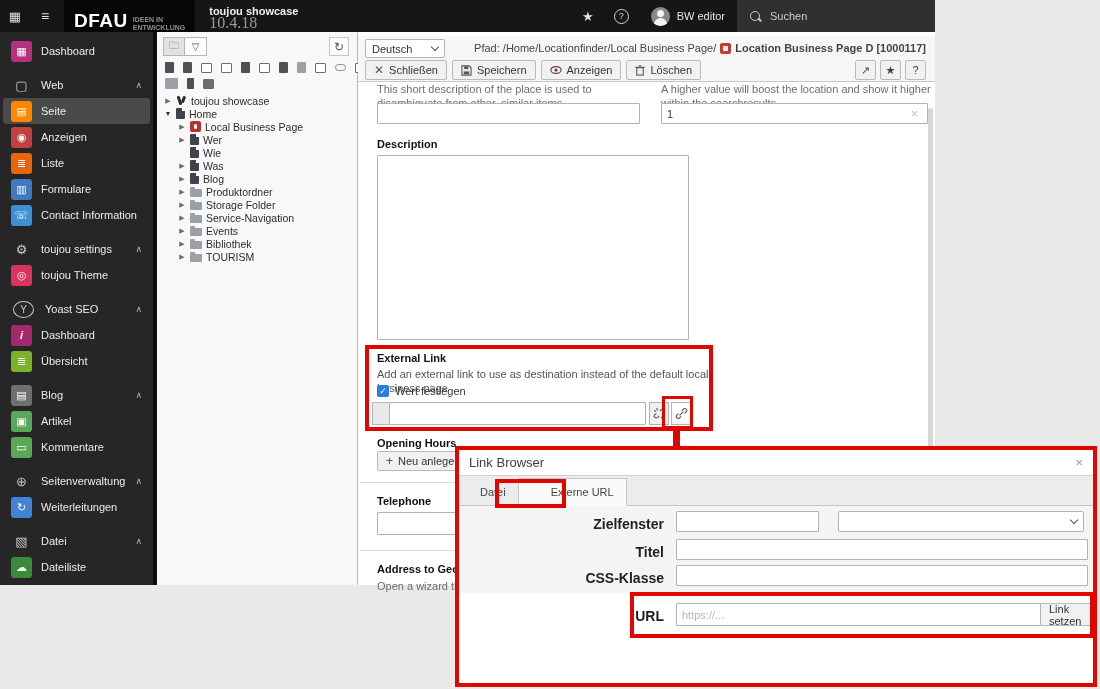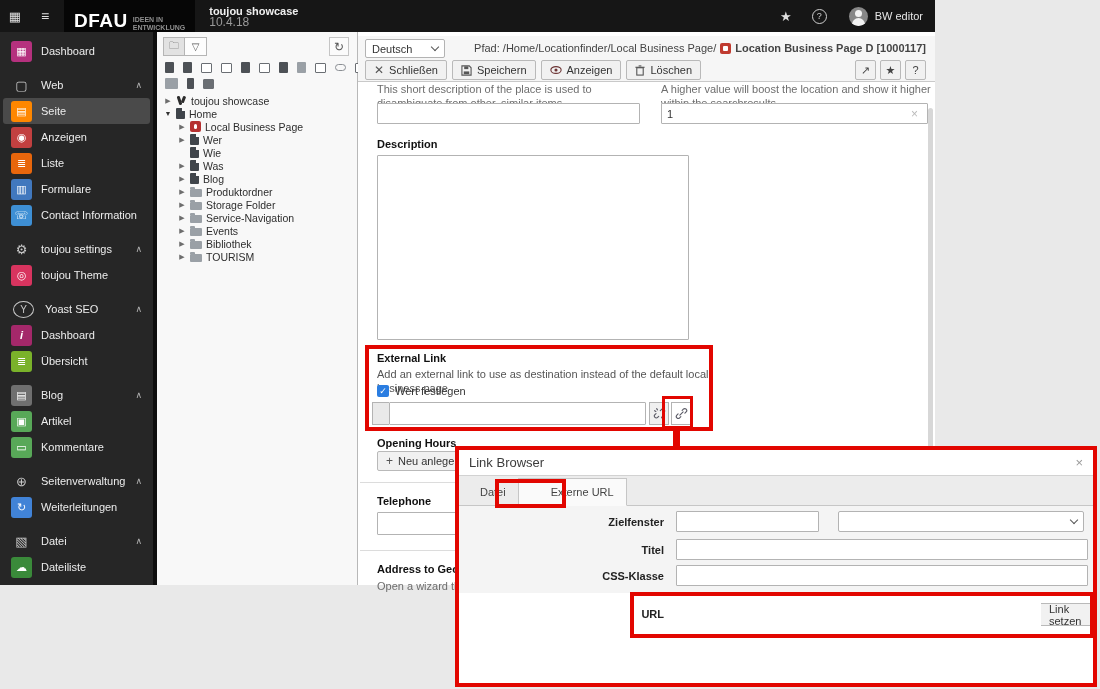--- a/index.html
+++ b/index.html
@@ -10,21 +10,21 @@
   
   .topbar { position:absolute; left:0; top:0; width:935px; height:32px; background:#161616;
             display:flex; align-items:center; }
   .tb-ic { width:30px; height:32px; display:flex; align-items:center; justify-content:center;
            color:#dedede; font-size:14px; cursor:pointer; }
   .tb-logo { height:32px; background:#060606; display:flex; align-items:flex-end; padding:0 10px; gap:5px; margin-left:4px;}
   .tb-logo-main { color:#fff; font-size:19px; font-weight:bold; letter-spacing:.5px; }
   .tb-logo-sub { color:#8f8f8f; font-size:7px; font-weight:bold; line-height:8px; text-transform:uppercase; }
   .tb-title { margin-left:14px; }
   .tb-title .t1 { color:#f0f0f0; font-size:11px; font-weight:bold; line-height:12px;}
-  .tb-title .t2 { color:#9a9a9a; font-size:12px; line-height:11px;}
+  .tb-title .t2 { color:#9a9a9a; font-size:16px; line-height:11px;font-family:Liberation Serif, serif;}
   .tb-right { margin-left:auto; display:flex; align-items:center; height:32px; }
   .tb-star { color:#e0e0e0; font-size:13px; padding:0 10px; }
   .tb-help { width:15px; height:15px; border:1px solid #cfcfcf; border-radius:50%; color:#cfcfcf;
              font-size:9px; display:flex; align-items:center; justify-content:center; margin:0 10px; }
   .tb-user { display:flex; align-items:center; gap:7px; padding:0 12px; color:#e6e6e6; font-size:11px; }
   .avatar { width:19px; height:19px; border-radius:50%; background:#888; position:relative; overflow:hidden;}
   .avatar::before { content:""; position:absolute; left:6px; top:3px; width:7px; height:7px; border-radius:50%; background:#f3f3f3;}
   .avatar::after  { content:""; position:absolute; left:3px; top:11px; width:13px; height:9px; border-radius:7px 7px 0 0; background:#f3f3f3;}
   .tb-search { height:32px; width:198px; background:#303030; display:flex; align-items:center; gap:8px;
                padding:0 12px; color:#cdcdcd; font-size:11px; }
@@ -115,21 +115,21 @@
   .modal { position:absolute; left:455px; top:446px; width:642px; height:241px; background:#fff;
            border:4px solid #e20600; z-index:10; }
   .m-title { position:absolute; left:0; top:0; right:0; height:26px; background:#fff; border-bottom:1px solid #d2d2d2;
              display:flex; align-items:center; padding:0 10px; font-size:13px; color:#3c3c3c; }
   .m-close { margin-left:auto; color:#9a9a9a; font-size:13px; cursor:pointer; }
   .m-tabs { position:absolute; left:0; top:26px; right:0; height:30px; background:#ececec; border-bottom:1px solid #c6c6c6;
             display:flex; align-items:flex-end; padding-left:9px; font-size:11px; }
   .m-tab { padding:7px 12px; color:#444; cursor:pointer; }
   .m-tab.active { background:#fafafa; border:1px solid #c6c6c6; border-bottom:1px solid #fafafa; margin-bottom:-1px;padding-left:32px; }
   .m-gray { position:absolute; left:0; top:56px; right:0; height:87px; background:#f4f4f4; }
-  .m-lbl { position:absolute; font-size:11px; font-weight:bold; color:#222; text-align:right; width:100px; }
+  .m-lbl { position:absolute; font-size:14px; font-weight:bold; color:#222; text-align:right; width:100px; }
 
   
   .ann { position:absolute; border:4px solid #e20600; z-index:20; pointer-events:none; }
   .ann3 { border-width:3px; }
   .conn { position:absolute; background:#e20600; z-index:20; pointer-events:none; }
 </style>
 </head>
 <body>
 
 <div id="app">
@@ -146,20 +146,24 @@
     <div class="tb-title">
       <div class="t1">toujou showcase</div>
       <div class="t2">10.4.18</div>
     </div>
     <div class="tb-right">
       <span class="tb-star">★</span>
       <span class="tb-help">?</span>
       <span class="tb-user">
         <span class="avatar"></span>
         <span>BW editor</span>
+      </span>
+      <span class="tb-search">
+        <span class="mag"></span>
+        <span>Suchen</span>
       </span>
     </div>
   </div>
 
   <div class="sidebar">
     <div class="sb-item">
         <span class="sb-ic" style="background: rgb(181, 49, 126);">▦</span>
         <span>Dashboard</span>
       </div>
     <div class="sb-item gap">
@@ -448,20 +452,21 @@
         <span class="chev"></span>
       </div>
 
     <span class="m-lbl" style="left:105px; top:94px;">Titel</span>
     <input class="inp" style="position: absolute; left: 217px; top: 89px; width: 412px;">
 
     <span class="m-lbl" style="left:105px; top:120px;">CSS-Klasse</span>
     <input class="inp" style="position: absolute; left: 217px; top: 115px; width: 412px;">
 
     <span class="m-lbl" style="left:105px; top:158px;">URL</span>
+    <input class="inp" style="position: absolute; left: 217px; top: 153px; width: 365px; height: 23px;" placeholder="https://...">
     <span class="btn" style="position:absolute; left:582px; top:153px; height:23px; border-left:none; border-radius:0 2px 2px 0;">Link setzen</span>
   </div>
 
   <div class="ann" style="left:365px; top:345px; width:348px; height:86px;"></div>
   <div class="ann ann3" style="left:662px; top:396px; width:31px; height:33px;"></div>
   <div class="conn" style="left:673px; top:428px; width:7px; height:19px;"></div>
   <div class="ann" style="left:495px; top:479px; width:71px; height:29px;"></div>
   <div class="ann" style="left:630px; top:592px; width:464px; height:46px;"></div>
 
 </div>

